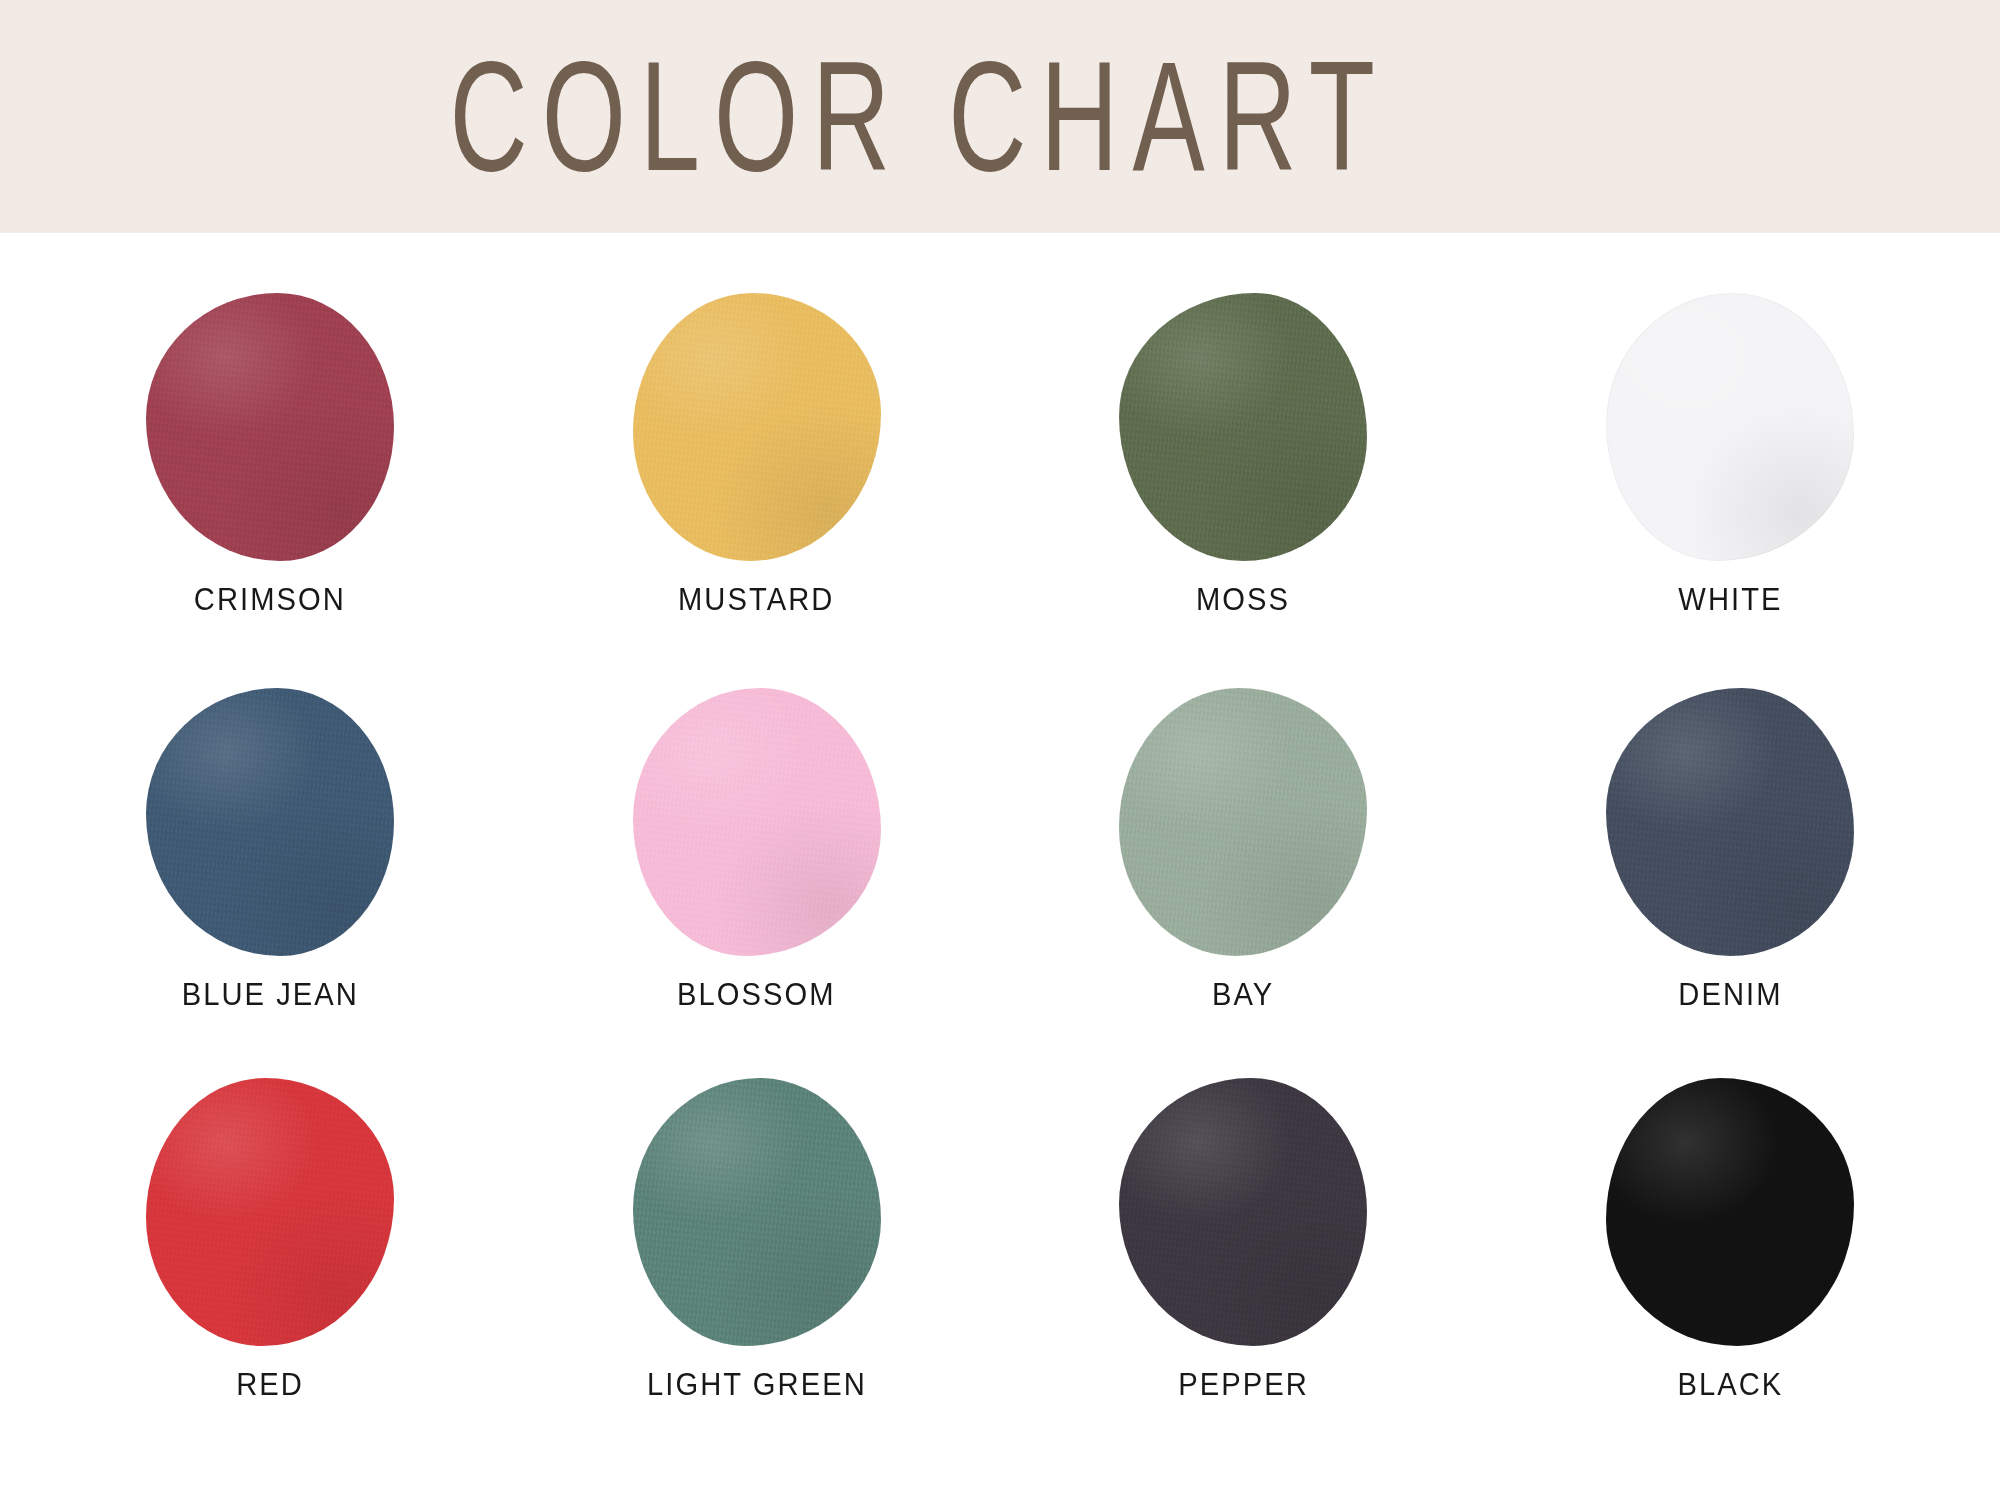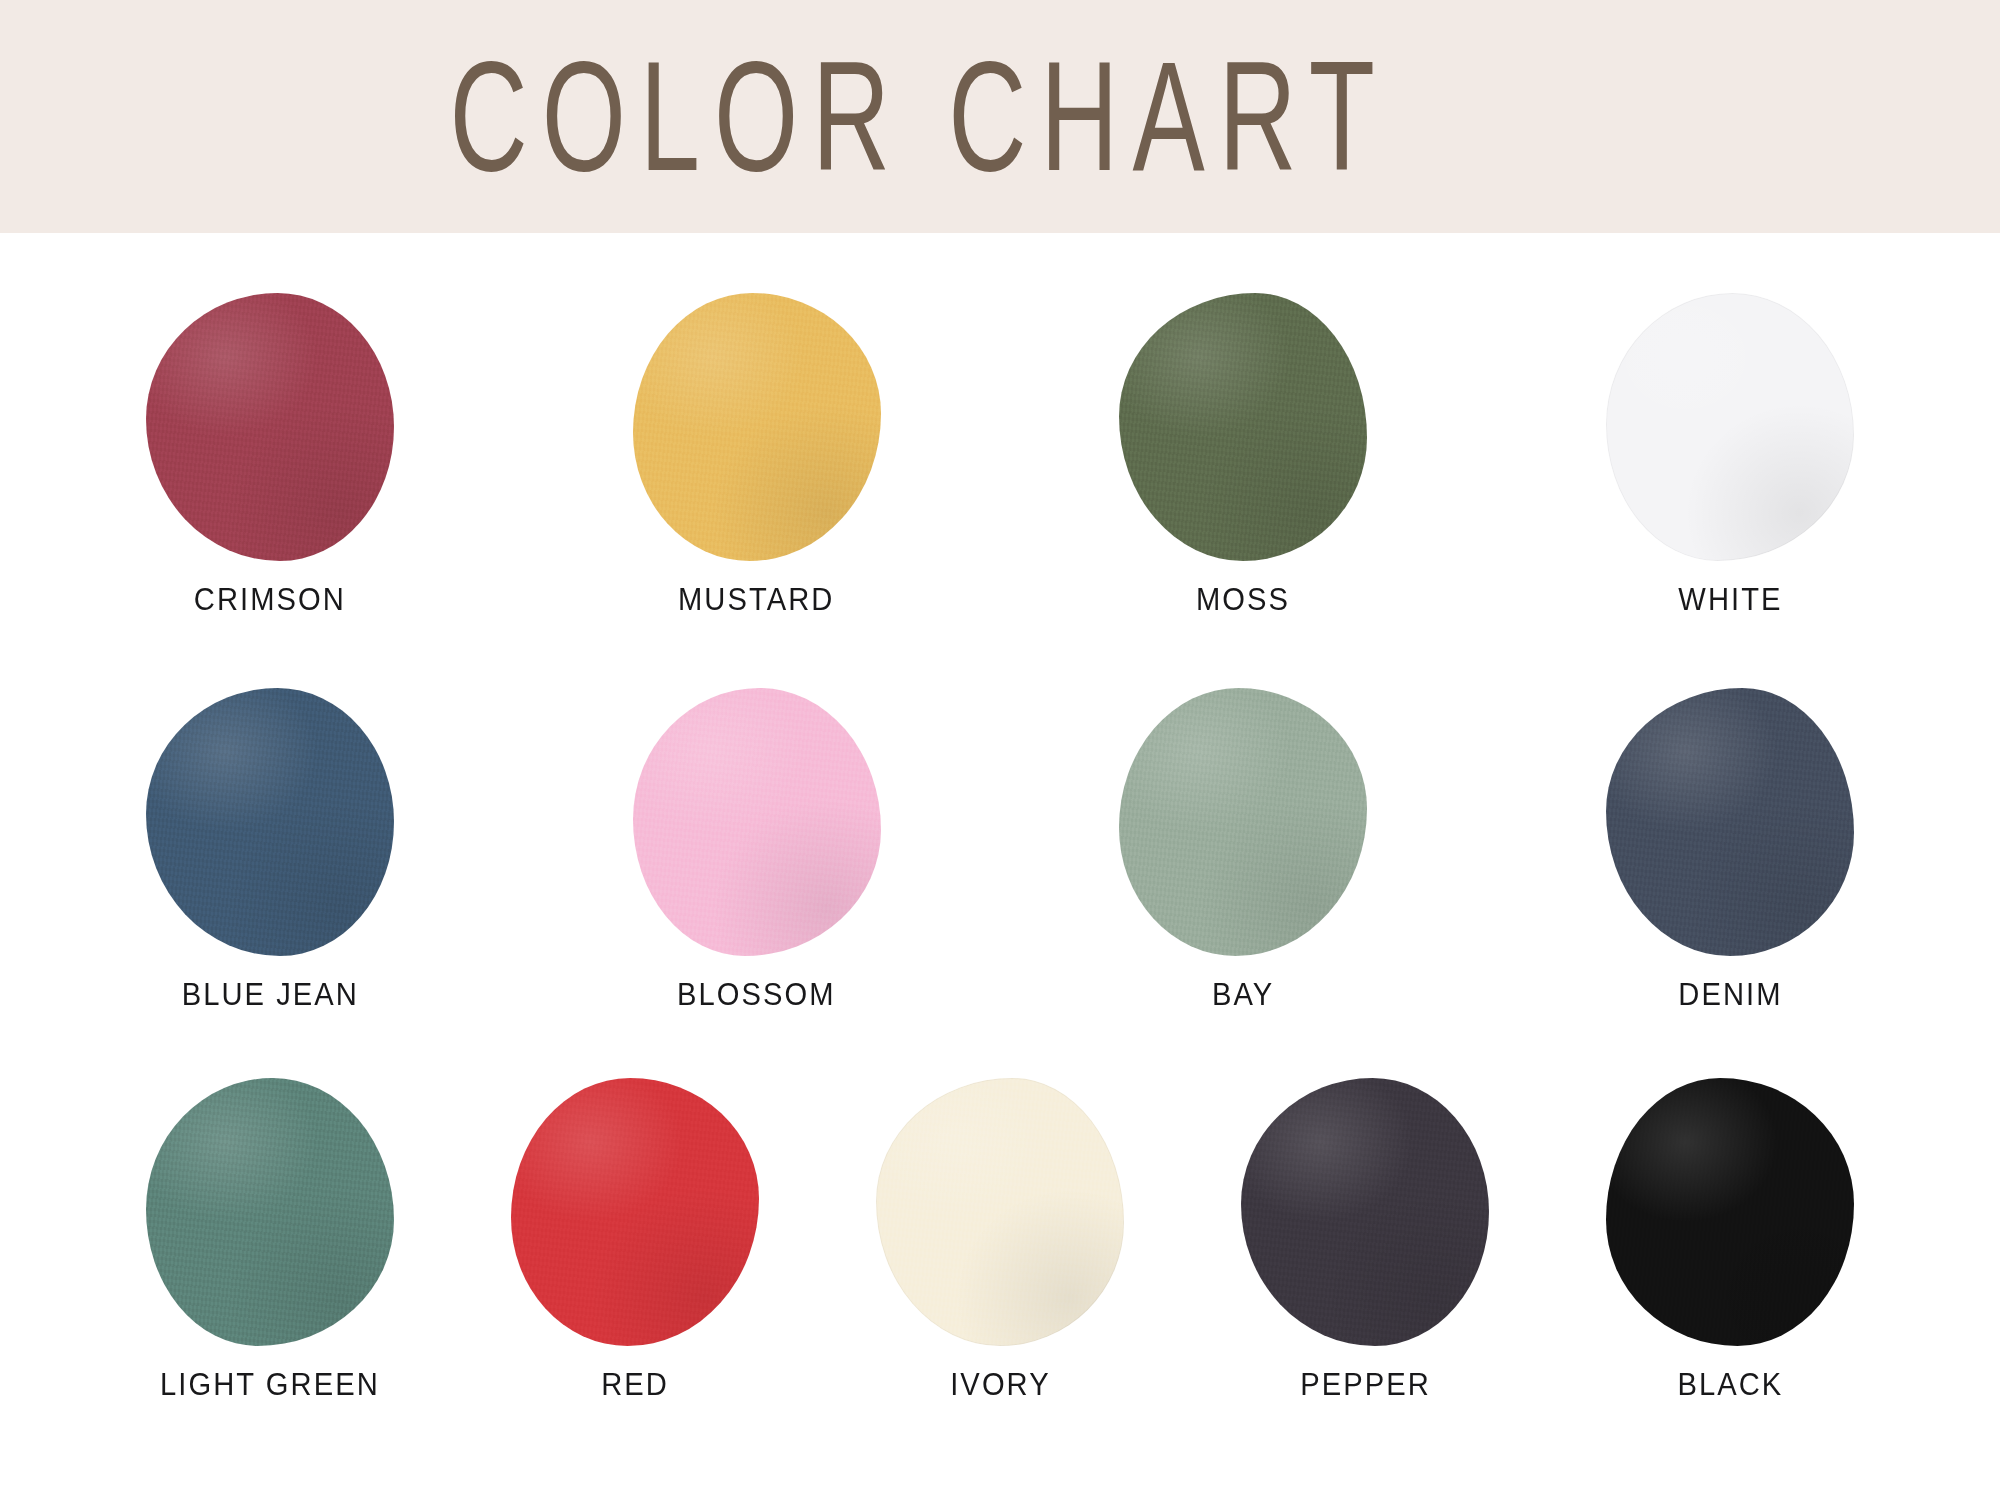--- a/index.html
+++ b/index.html
@@ -190,35 +190,29 @@
         <div class="blob-wrap">
           <div class="blob shape-c" style="background-color: rgb(68, 77, 94);"></div>
         </div>
         <div class="swatch-label">DENIM</div>
       </div>
     </div>
 
     <div class="row row-2">
       <div class="cell">
         <div class="blob-wrap">
+          <div class="blob shape-b" style="background-color: rgb(214, 54, 60);"></div>
+        </div>
+        <div class="swatch-label">RED</div>
+      </div>
+      <div class="cell">
+        <div class="blob-wrap">
           <div class="blob shape-e" style="background-color: rgb(91, 130, 120);"></div>
         </div>
         <div class="swatch-label">LIGHT GREEN</div>
-      </div>
-      <div class="cell">
-        <div class="blob-wrap">
-          <div class="blob shape-b" style="background-color: rgb(214, 54, 60);"></div>
-        </div>
-        <div class="swatch-label">RED</div>
-      </div>
-      <div class="cell">
-        <div class="blob-wrap">
-          <div class="blob shape-c is-light" style="background-color: rgb(246, 238, 219);"></div>
-        </div>
-        <div class="swatch-label">IVORY</div>
       </div>
       <div class="cell">
         <div class="blob-wrap">
           <div class="blob shape-a" style="background-color: rgb(60, 55, 64);"></div>
         </div>
         <div class="swatch-label">PEPPER</div>
       </div>
       <div class="cell">
         <div class="blob-wrap">
           <div class="blob shape-d" style="background-color: rgb(18, 18, 18);"></div>

